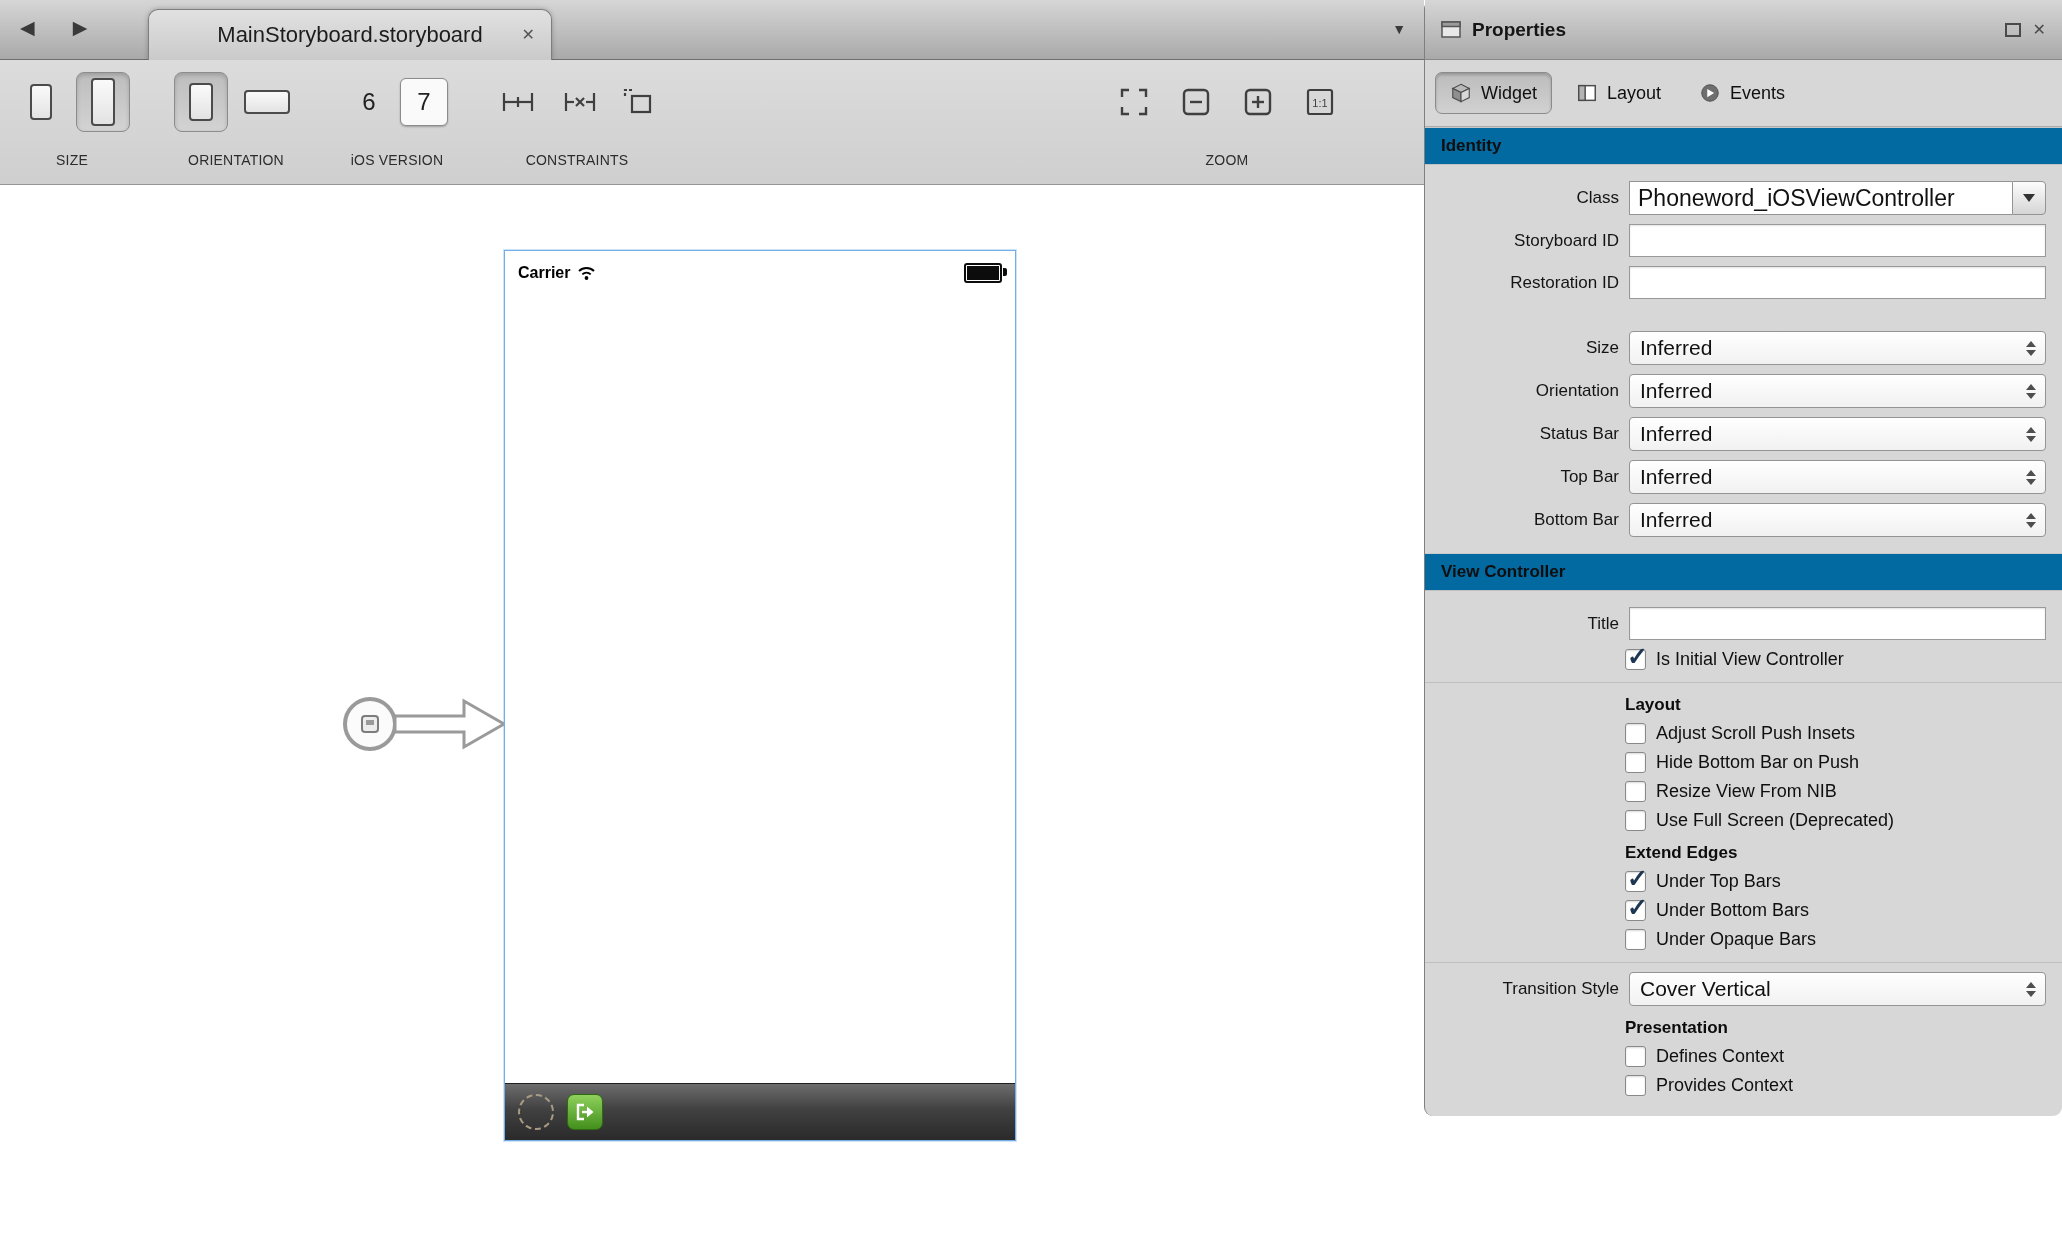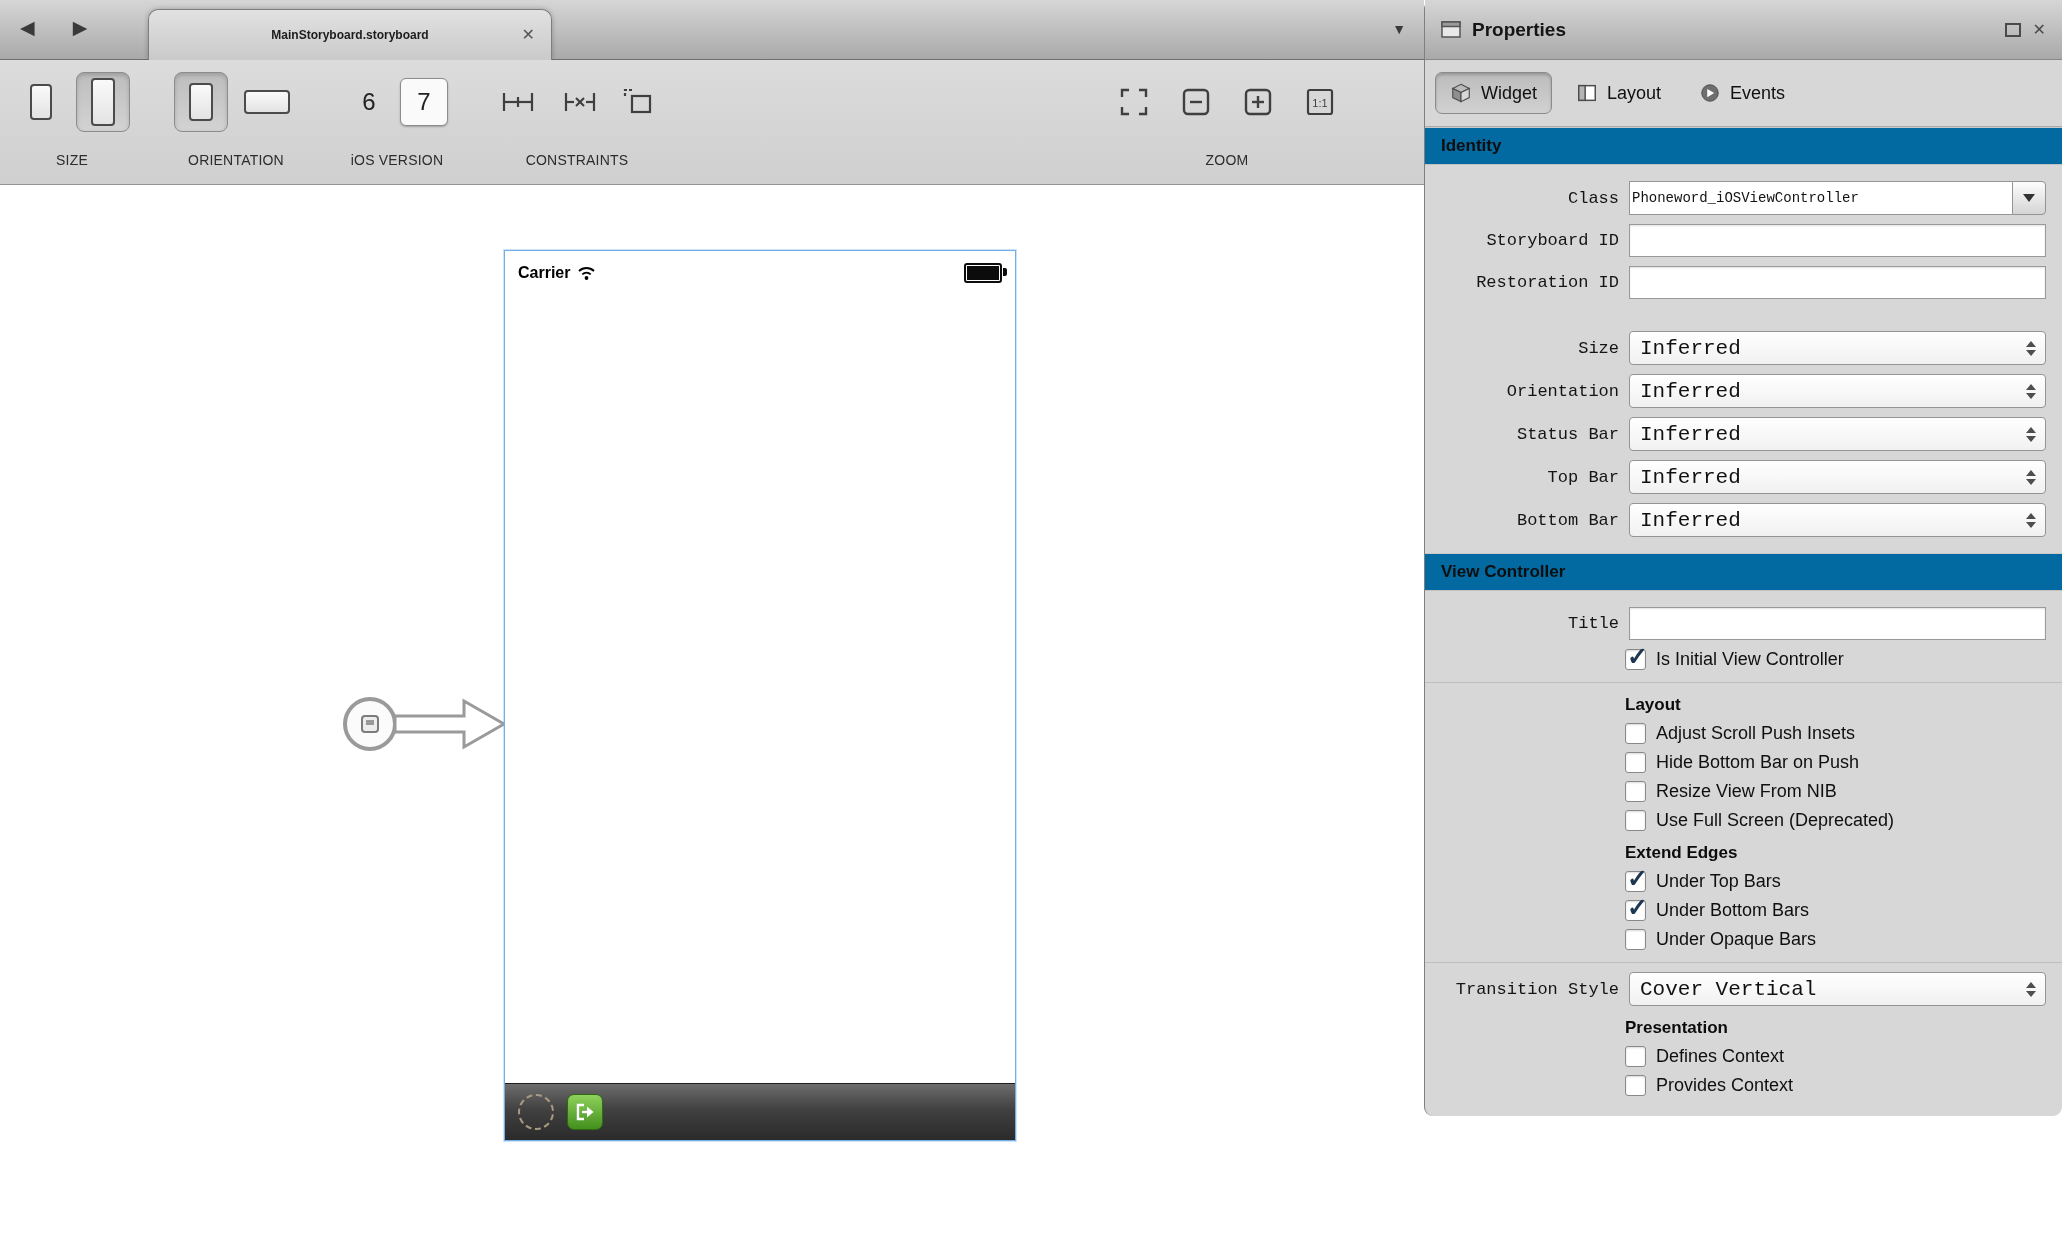--- a/index.html
+++ b/index.html
@@ -8,22 +8,22 @@
 
   
   .tabbar { position:absolute; left:0; top:0; width:1424px; height:59px;
             background:linear-gradient(#d6d6d6,#a9a9a9); border-bottom:1px solid #6e6e6e; }
   .nav-arrows { position:absolute; left:20px; top:16px; display:flex; gap:38px;
                 font-size:19px; color:#3a3a3a; }
   .nav-btn { cursor:default; }
   .tab { position:absolute; left:148px; top:9px; width:402px; height:50px;
          background:linear-gradient(#e1e1e1,#cacaca); border:1px solid #7e7e7e; border-bottom:none;
          border-radius:10px 10px 0 0; box-shadow:0 0 5px rgba(0,0,0,.25); }
-  .tab-title { display:block; line-height:50px; text-align:center; font-size:12px;
-               font-weight:700; color:#1c1c1c; }
+  .tab-title { display:block; line-height:50px; text-align:center; font-size:22px;
+               font-weight:400; color:#1c1c1c; }
   .tab-close { position:absolute; right:16px; top:0; line-height:50px; font-size:16px; color:#555; }
   .tab-overflow { position:absolute; right:18px; top:21px; font-size:14px; color:#3a3a3a; }
 
   .toolbar { position:absolute; left:0; top:60px; width:1424px; height:125px; box-sizing:border-box;
              background:linear-gradient(#dcdcdc,#cfcfcf); border-bottom:1px solid #949494;
              display:flex; align-items:flex-start; padding:10px 0 0 14px; }
   .tgroup { display:flex; flex-direction:column; align-items:center; justify-content:space-between; height:102px; }
   .ticons { display:flex; align-items:center; gap:8px; height:64px; }
   .tlabel { font-size:14px; color:#2c2c2c; letter-spacing:.2px; padding-bottom:4px; }
   .tbtn { width:54px; height:60px; display:flex; align-items:center; justify-content:center; border-radius:8px; box-sizing:border-box; }
@@ -69,28 +69,28 @@
   .rwin .sq { width:12px; height:10px; border:2px solid #4a4a4a; }
   .rwin .x { font-size:16px; }
   .rtabs { height:66px; border-bottom:1px solid #aaa; display:flex; align-items:center; padding-left:10px; gap:10px; }
   .rtab { display:flex; align-items:center; gap:9px; font-size:18px; color:#101010; padding:9px 14px; border-radius:7px; }
   .rtab.selected { background:linear-gradient(#bcbcbc,#d1d1d1); border:1px solid #8b8b8b;
                    box-shadow:inset 0 2px 3px rgba(0,0,0,.2); }
 
   .sec-h { background:#0369a1; border-top:1px solid #c9c9c9; border-bottom:1px solid #c1c1c1;
            padding:8px 16px; font-weight:bold; font-size:17px; color:#0e0e0e; }
   .sec-body { padding:7px 0; }
-  .frow { display:flex; align-items:center; margin:9px 16px 9px 0;font-family:Liberation Mono, monospace; }
+  .frow { display:flex; align-items:center; margin:9px 16px 9px 0; }
   .flbl { flex:none; width:194px; text-align:right; padding-right:10px; font-size:17px; color:#141414; }
   .fctl { flex:1; }
   .txt { width:100%; height:33px; box-sizing:border-box; border:1px solid #999; background:#fff;
          font-size:16px; padding:0 8px; font-family:inherit; box-shadow:inset 0 1px 2px rgba(0,0,0,.12); }
   .combo { display:flex; }
   .combo-text { flex:1; height:34px; box-sizing:border-box; background:#fff; border:1px solid #949494;
-                border-right:none; display:flex; align-items:center; padding:0 2px; font-size:14px; }
+                border-right:none; display:flex; align-items:center; padding:0 8px; font-size:23px; }
   .combo-btn { flex:none; width:34px; height:34px; box-sizing:border-box; border:1px solid #949494;
                border-radius:0 4px 4px 0; background:linear-gradient(#fdfdfd,#d5d5d5);
                display:flex; align-items:center; justify-content:center; }
   .tri-dn { width:0; height:0; border-left:6px solid transparent; border-right:6px solid transparent;
             border-top:8px solid #333; }
   .popup { display:flex; align-items:center; height:34px; box-sizing:border-box;
            background:linear-gradient(#ffffff,#f1f1f1); border:1px solid #949494; border-radius:4px;
            padding:0 9px 0 10px; }
   .popup-val { flex:1; font-size:21px; color:#111; }
   .stepper { display:flex; flex-direction:column; gap:3px; }

